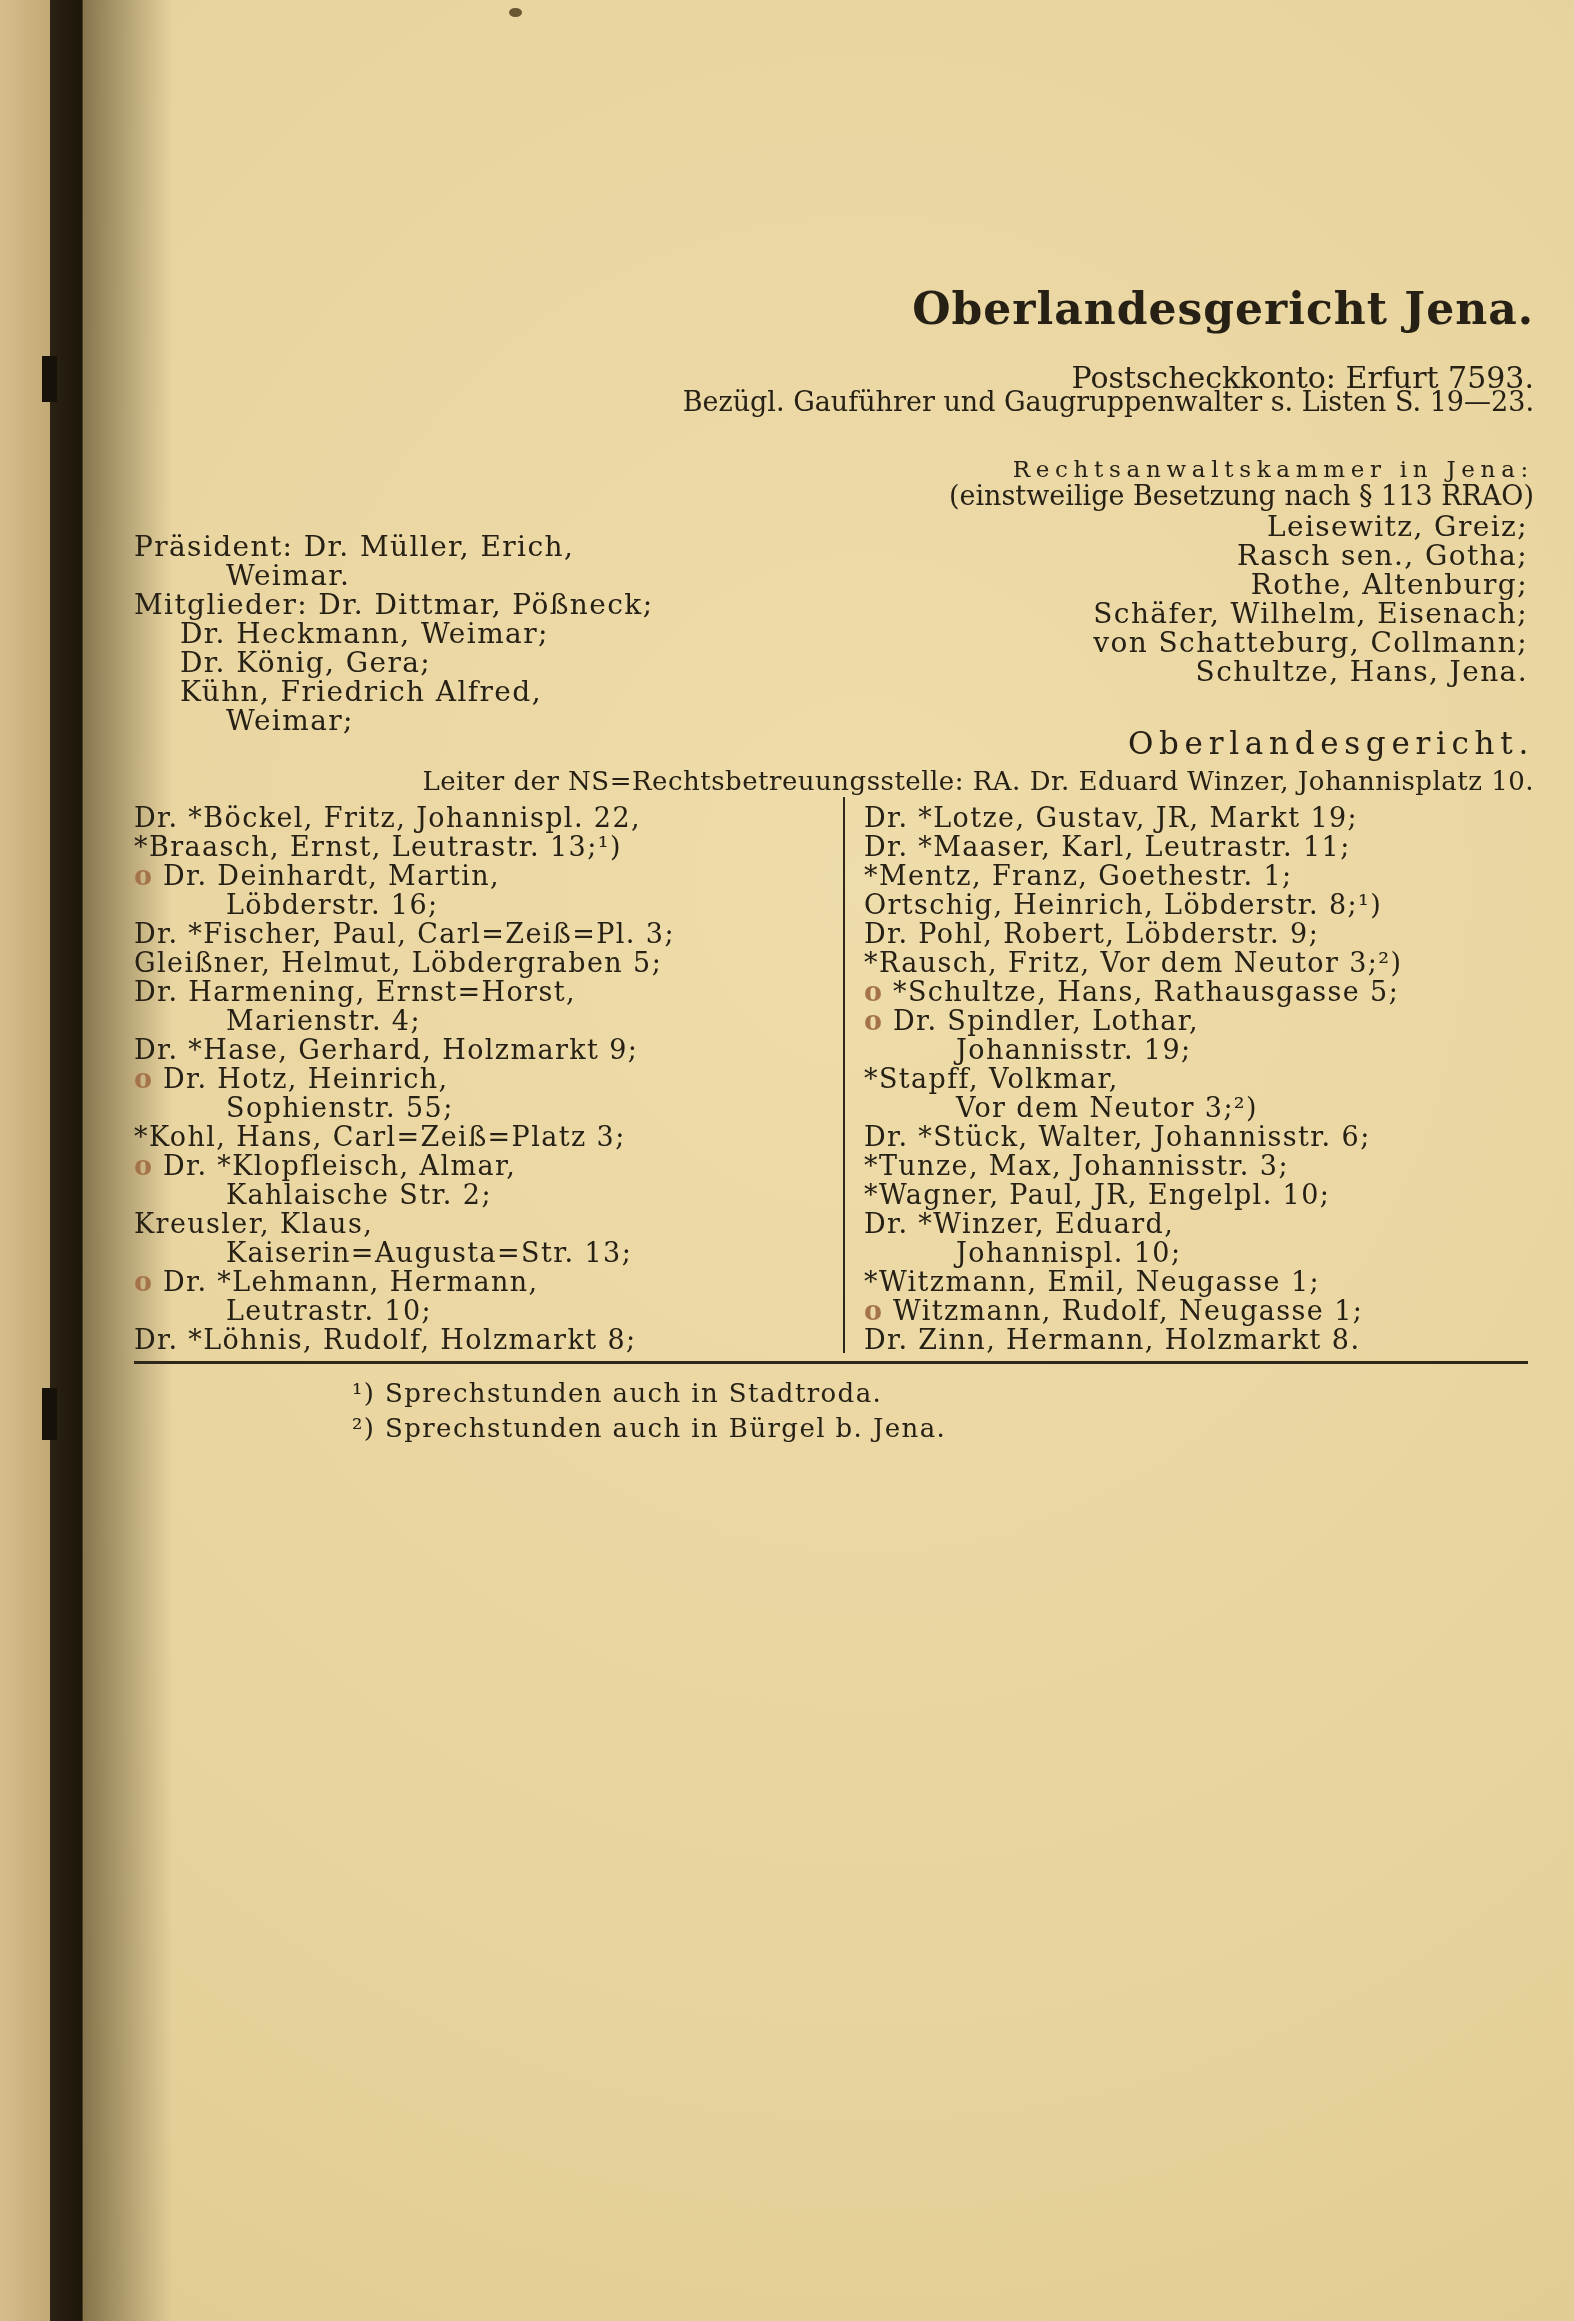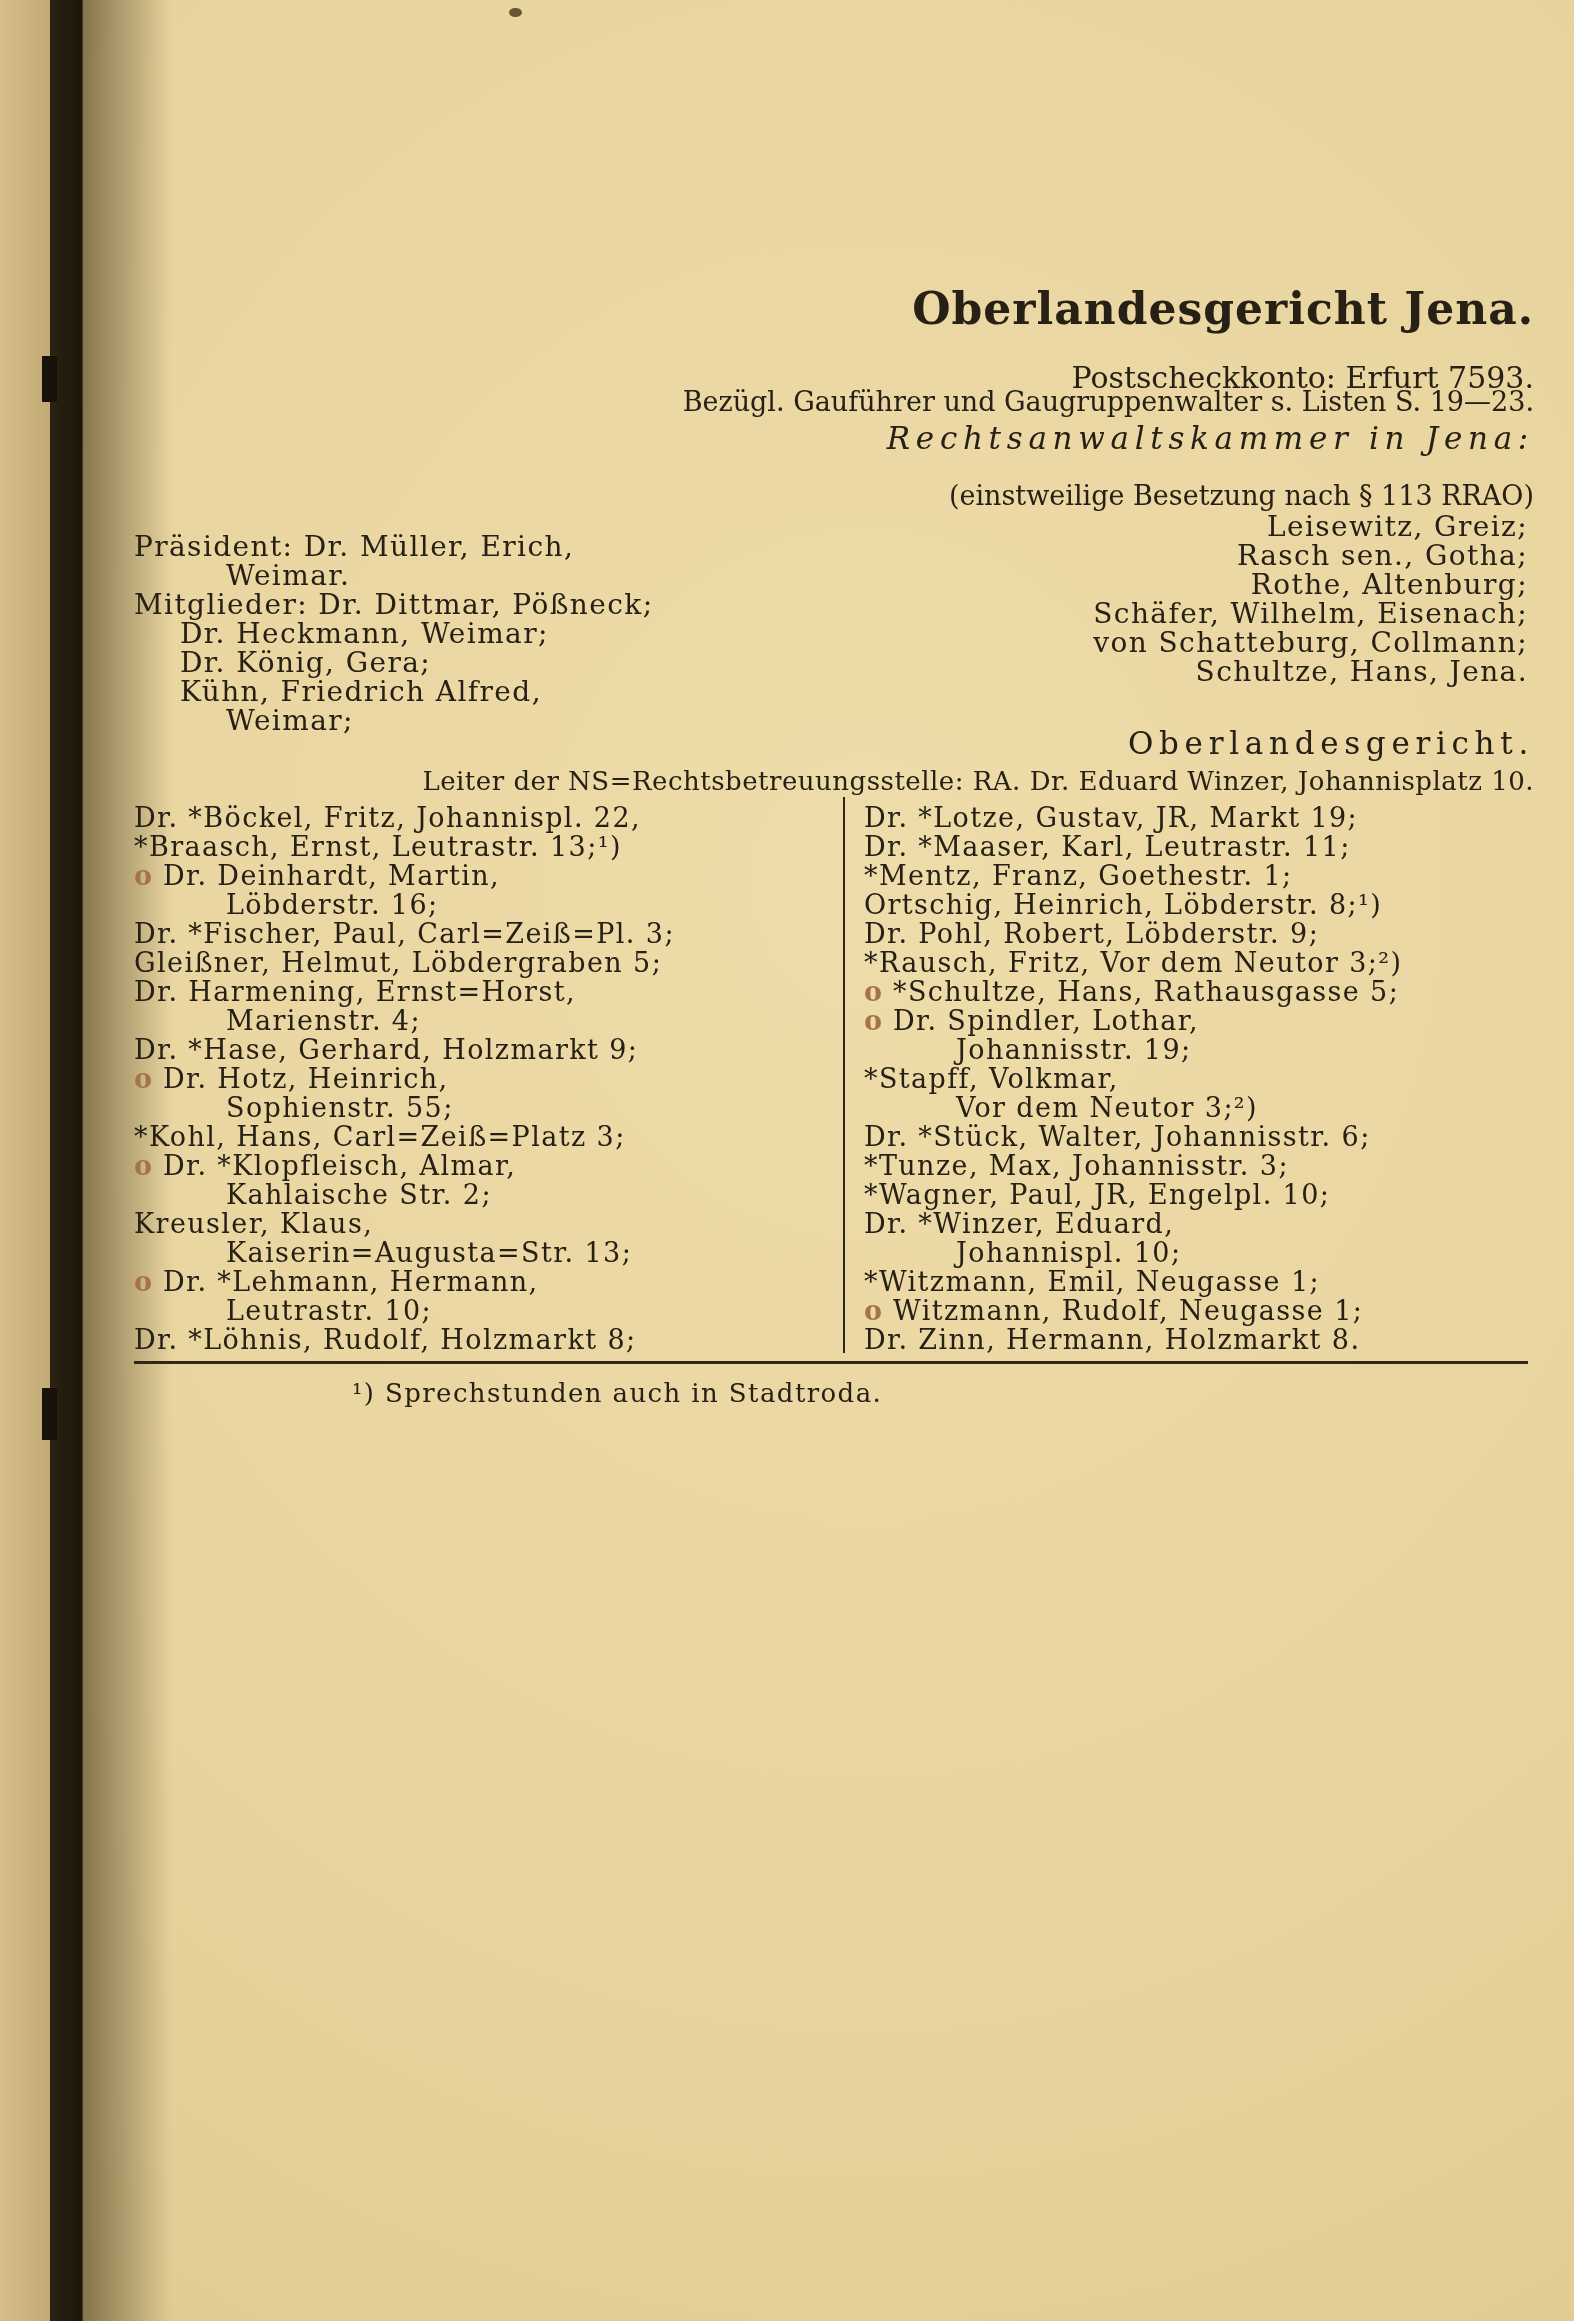--- a/index.html
+++ b/index.html
@@ -26,21 +26,21 @@
   .speck { position:absolute; left:509px; top:7.6px; width:13.4px; height:9.6px;
     background:#6a5631; border-radius:50%; }
 
   .content { position:absolute; left:134px; top:0; width:1400px; height:100%; }
   .center { position:absolute; left:0; width:100%; text-align:right; white-space:nowrap; }
 
   .title { top:283px; font-size:44px; font-weight:bold; letter-spacing:1px; }
   .postscheck { top:348px; font-size:30px;margin-top:12px; }
   .note { top:386px; font-size:27px; }
 
-  .kammer-heading { top:420px; font-size:31px; letter-spacing:5.7px;font-style:italic; }
+  .kammer-heading { top:456px; font-size:23px; letter-spacing:5.7px; }
   .kammer-sub { top:480px; font-size:27px; }
 
   .line { line-height:29px; white-space:nowrap; font-size:27px; letter-spacing:1.4px; }
   .indent-1 { padding-left:46px; }
   .indent-2 { padding-left:92px; }
   .marker { color:#a5734a; font-weight:bold; margin-right:9.6px; }
 
   .k-left  { position:absolute; left:0;    top:532px; width:726px; }
   .k-right { position:absolute; left:820px; top:512px; width:574px;text-align:right; }
   .k-left .line, .k-right .line { font-size:28px; }
@@ -137,16 +137,17 @@
       <div class="line indent-0"><span>Dr. *Winzer, Eduard,</span></div>
       <div class="line indent-2"><span>Johannispl. 10;</span></div>
       <div class="line indent-0"><span>*Witzmann, Emil, Neugasse 1;</span></div>
       <div class="line indent-0"><span class="marker">o</span><span>Witzmann, Rudolf, Neugasse 1;</span></div>
       <div class="line indent-0"><span>Dr. Zinn, Hermann, Holzmarkt 8.</span></div>
     </div>
 
   <div class="rule"></div>
   <div class="footnotes">
     <div class="line">¹) Sprechstunden auch in Stadtroda.</div>
+    <div class="line">²) Sprechstunden auch in Bürgel b. Jena.</div>
   </div>
 
 </div>
 
 
 </body></html>

